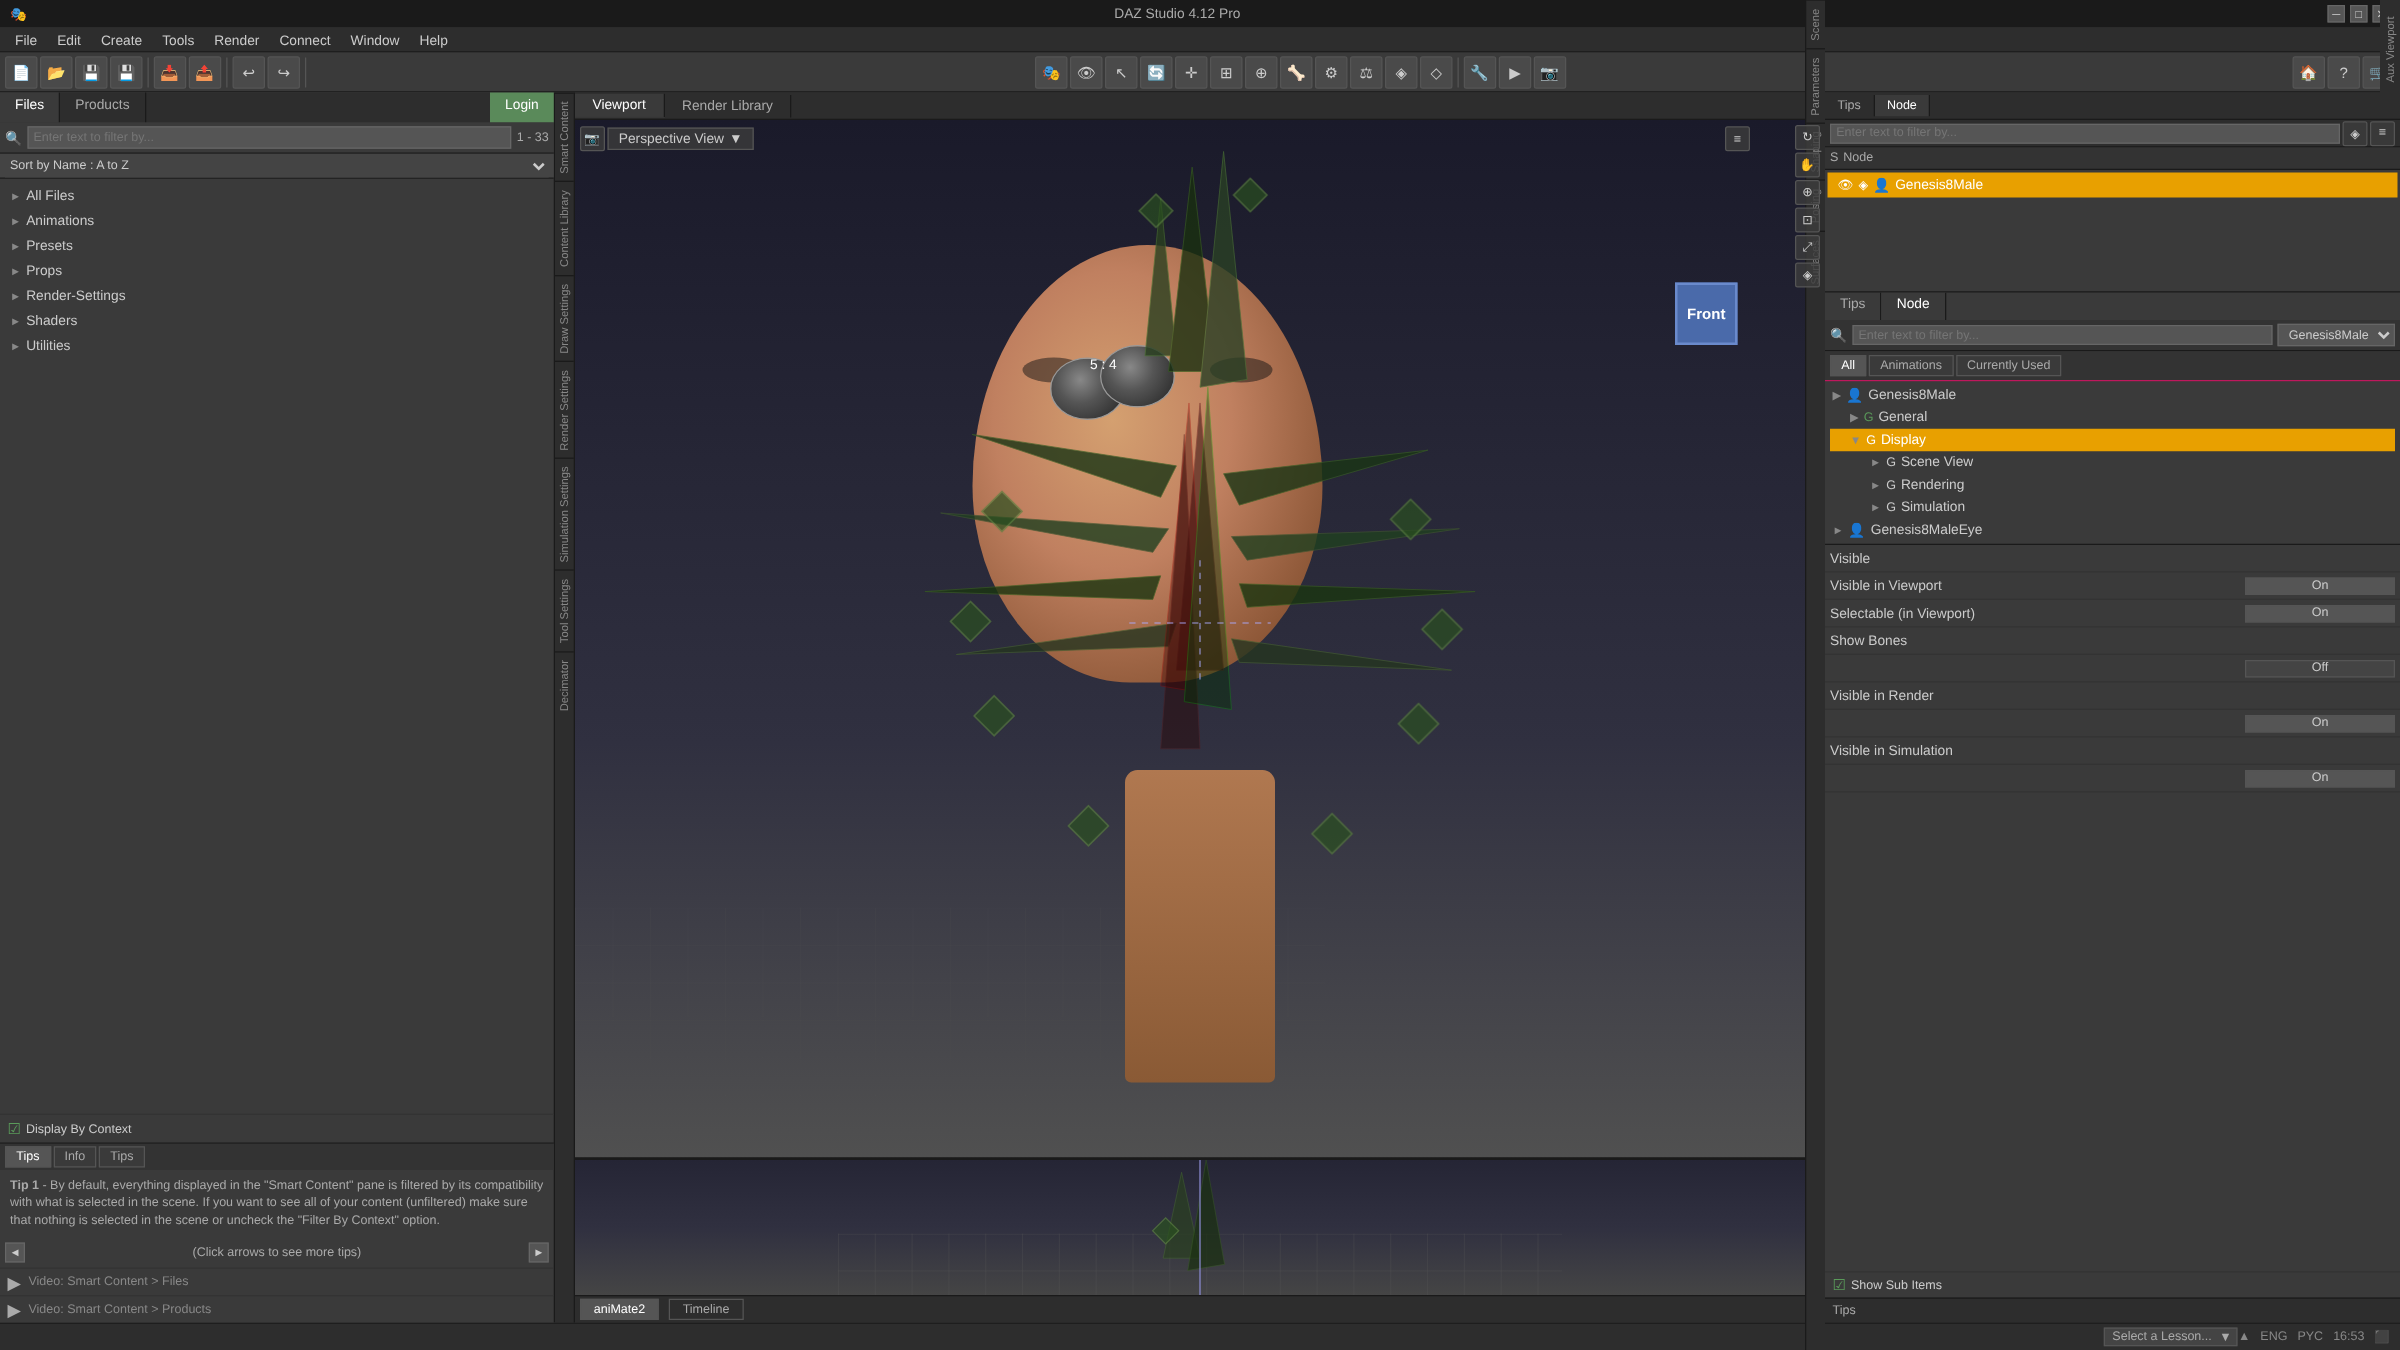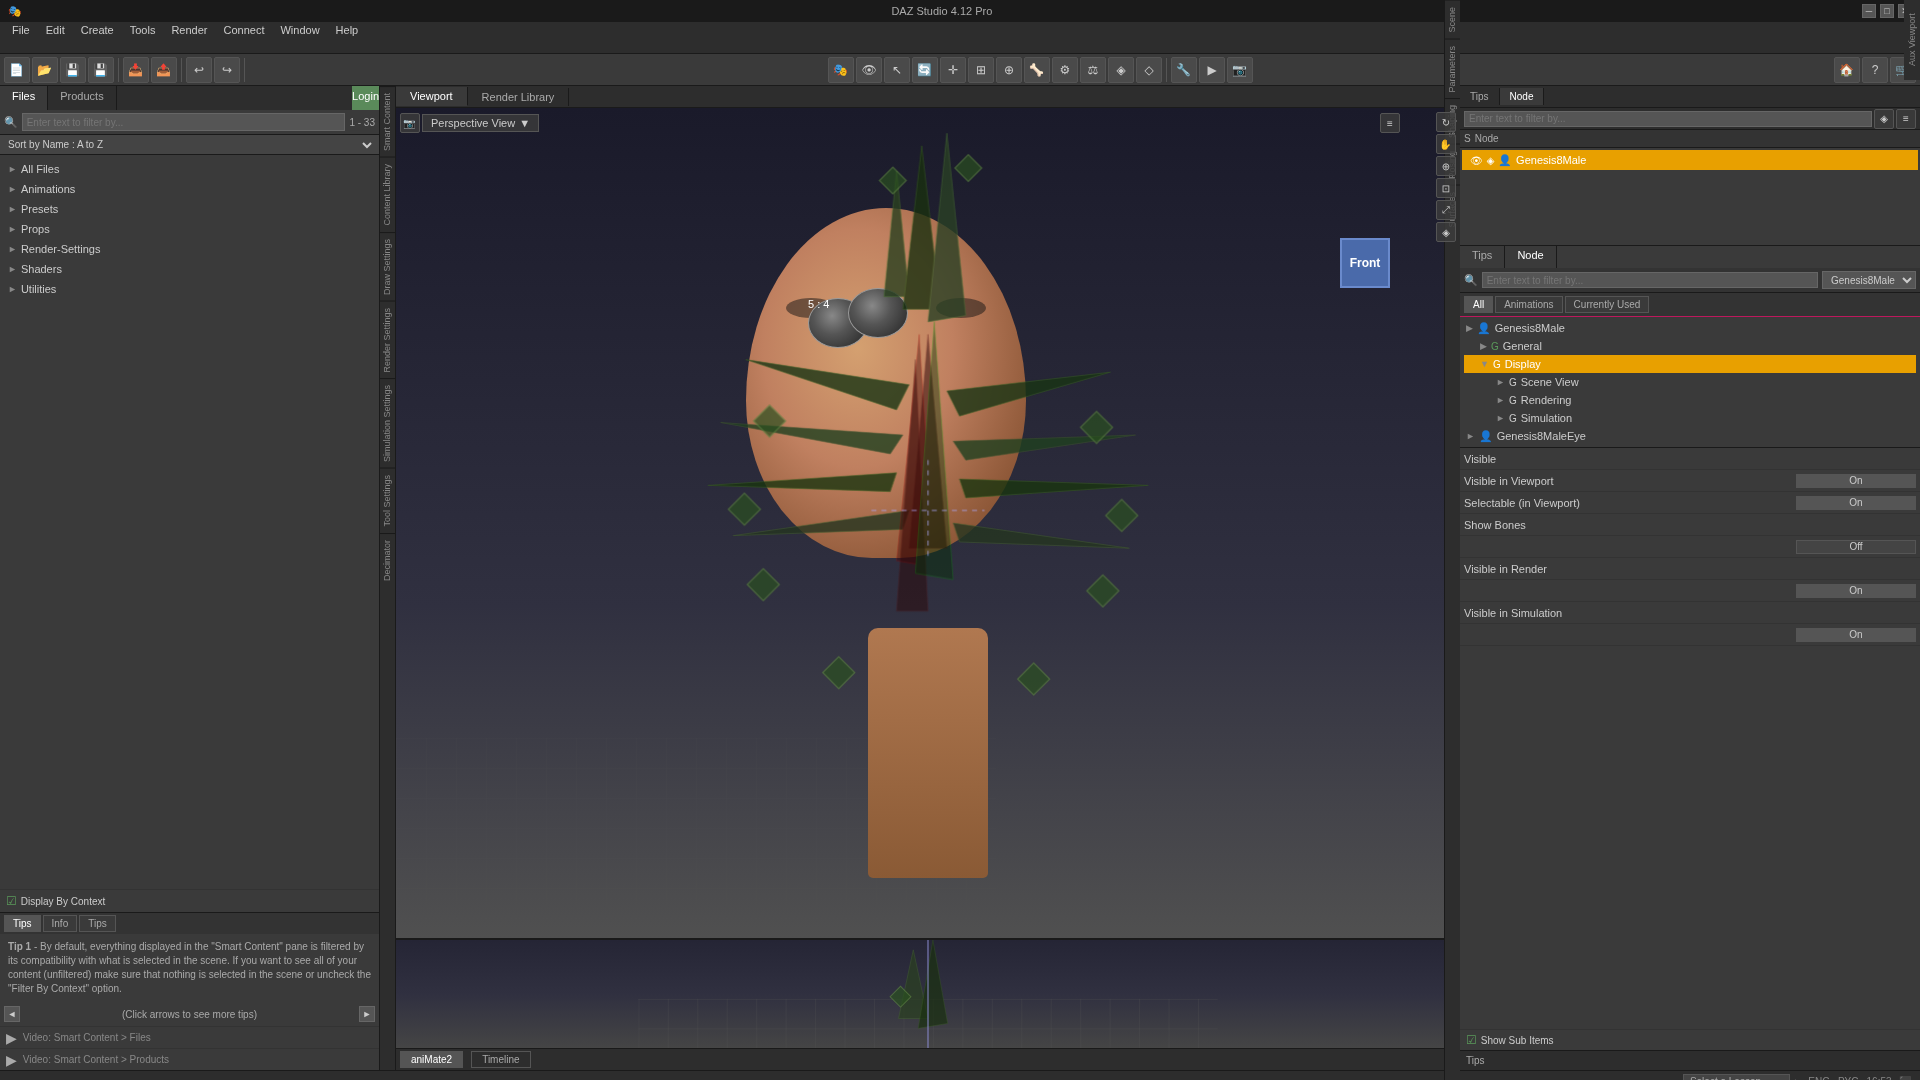--- a/index.html
+++ b/index.html
@@ -32,24 +32,24 @@
       background: #555;
       border: 1px solid #666;
       color: #ccc;
       font-size: 9px;
       display: flex; align-items: center; justify-content: center;
       cursor: pointer;
     }
 
     
     .menu-bar {
-      height: 32px;
+      height: 20px;
       background: #2d2d2d;
       display: flex;
-      align-items: flex-start;
+      align-items: flex-end;
       padding: 0 4px;
       border-bottom: 1px solid #1a1a1a;
     }
     .menu-item {
       padding: 2px 8px;
       color: #ccc;
       font-size: 11px;
       cursor: pointer;
     }
 
@@ -80,21 +80,21 @@
     }
 
     
     .main-layout {
       display: flex;
       height: calc(1080px - 22px - 20px - 32px - 22px);
     }
 
     
     .left-panel {
-      width: 380px;
+      width: 444px;
       background: #3a3a3a;
       display: flex;
       flex-direction: column;
       border-right: 1px solid #1a1a1a;
     }
 
     .panel-tabs {
       display: flex;
       height: 24px;
       background: #2d2d2d;
@@ -105,21 +105,21 @@
       cursor: pointer;
       color: #aaa;
       border-right: 1px solid #1a1a1a;
     }
     .panel-tab.active {
       background: #3a3a3a;
       color: #fff;
     }
     .panel-tab-login {
       margin-left: auto;
-      padding: 4px 0;
+      padding: 4px 12px;
       background: #5a8a5a;
       color: #fff;
       font-size: 11px;
       cursor: pointer;
     }
 
     .search-bar {
       display: flex;
       align-items: center;
       padding: 3px 4px;

